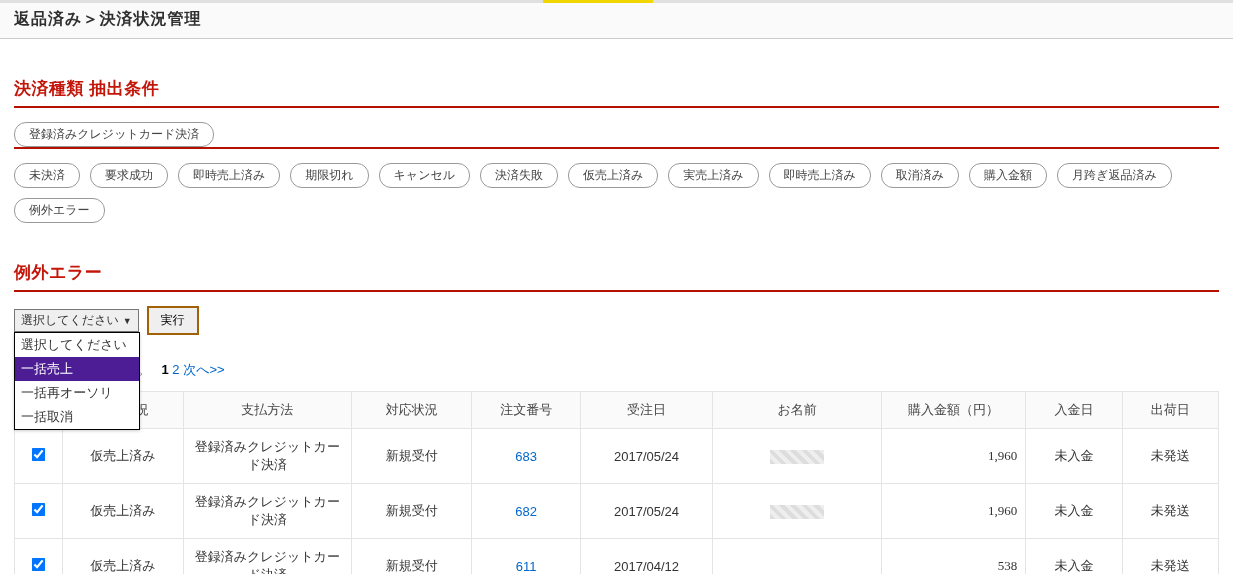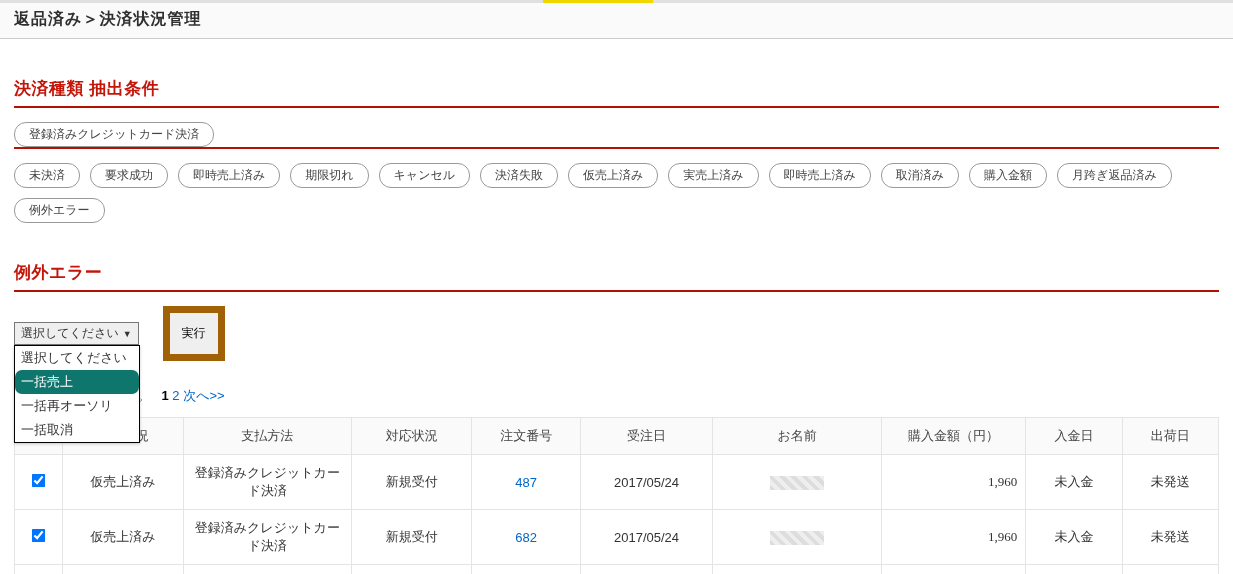--- a/index.html
+++ b/index.html
@@ -49,21 +49,21 @@
     border-radius: 12px;
     background: #fff;
     color: #444;
     font-size: 12px;
     padding: 3px 14px;
     cursor: pointer;
   }
   .action-row {
     display: flex;
     align-items: center;
-    gap: 24px;
+    gap: 8px;
     margin-bottom: 6px;
     position: relative;
   }
   .select-wrap {
     position: relative;
     display: inline-block;
   }
   .faux-select {
     border: 1px solid #777;
     background: #efefef;
@@ -88,29 +88,28 @@
     width: 126px;
     z-index: 20;
     box-shadow: 0 1px 3px rgba(0,0,0,0.2);
   }
   .dropdown .opt {
     padding: 3px 6px;
     font-size: 13px;
     cursor: pointer;
   }
   .dropdown .opt.highlight {
-    background: #0f766e;
+    background: #4c1d95;
     color: #fff;
-    border-radius: 7px;
   }
   .exec-btn {
-    border: 7px solid #a16207;
+    border: 2px solid #a16207;
     background: #efefef;
     font-size: 12px;
-    padding: 12px 12px;
+    padding: 4px 12px;
     cursor: pointer;
   }
   .result-meta {
     margin-top: 26px;
     font-size: 13px;
   }
   .result-meta .link { color: #0066cc; cursor: pointer; }
   .result-meta .curr { color: #000; font-weight: bold; }
   table.data {
     width: 100%;
@@ -215,21 +214,21 @@
           <th style="width: 8%;">入金日</th>
           <th style="width: 8%;">出荷日</th>
         </tr>
     </thead>
     <tbody id="tbody">
         <tr>
           <td><input type="checkbox" checked="" style=""></td>
           <td>仮売上済み</td>
           <td>登録済みクレジットカード決済</td>
           <td>新規受付</td>
-          <td class="ordno">487</td>
+          <td class="ordno">683</td>
           <td>2017/05/24</td>
           <td><span class="pix"></span></td>
           <td class="amount">1,960</td>
           <td>未入金</td>
           <td>未発送</td>
         </tr>
         <tr>
           <td><input type="checkbox" checked="" style=""></td>
           <td>仮売上済み</td>
           <td>登録済みクレジットカード決済</td>

